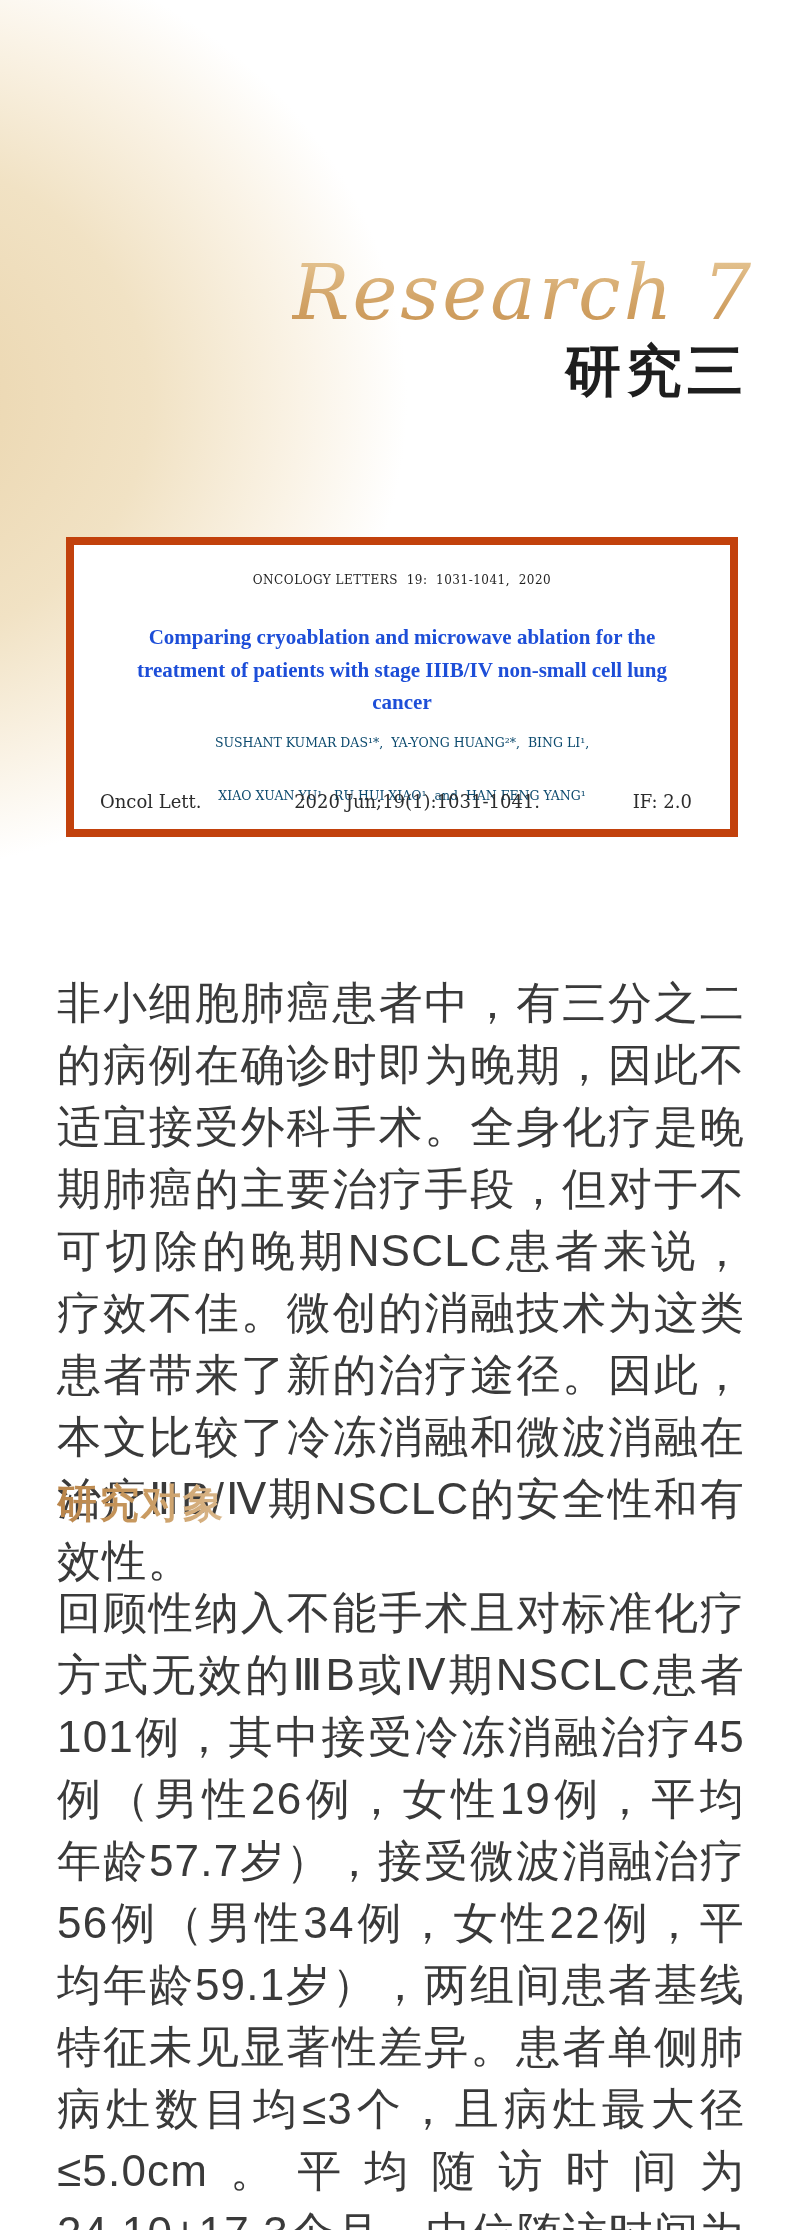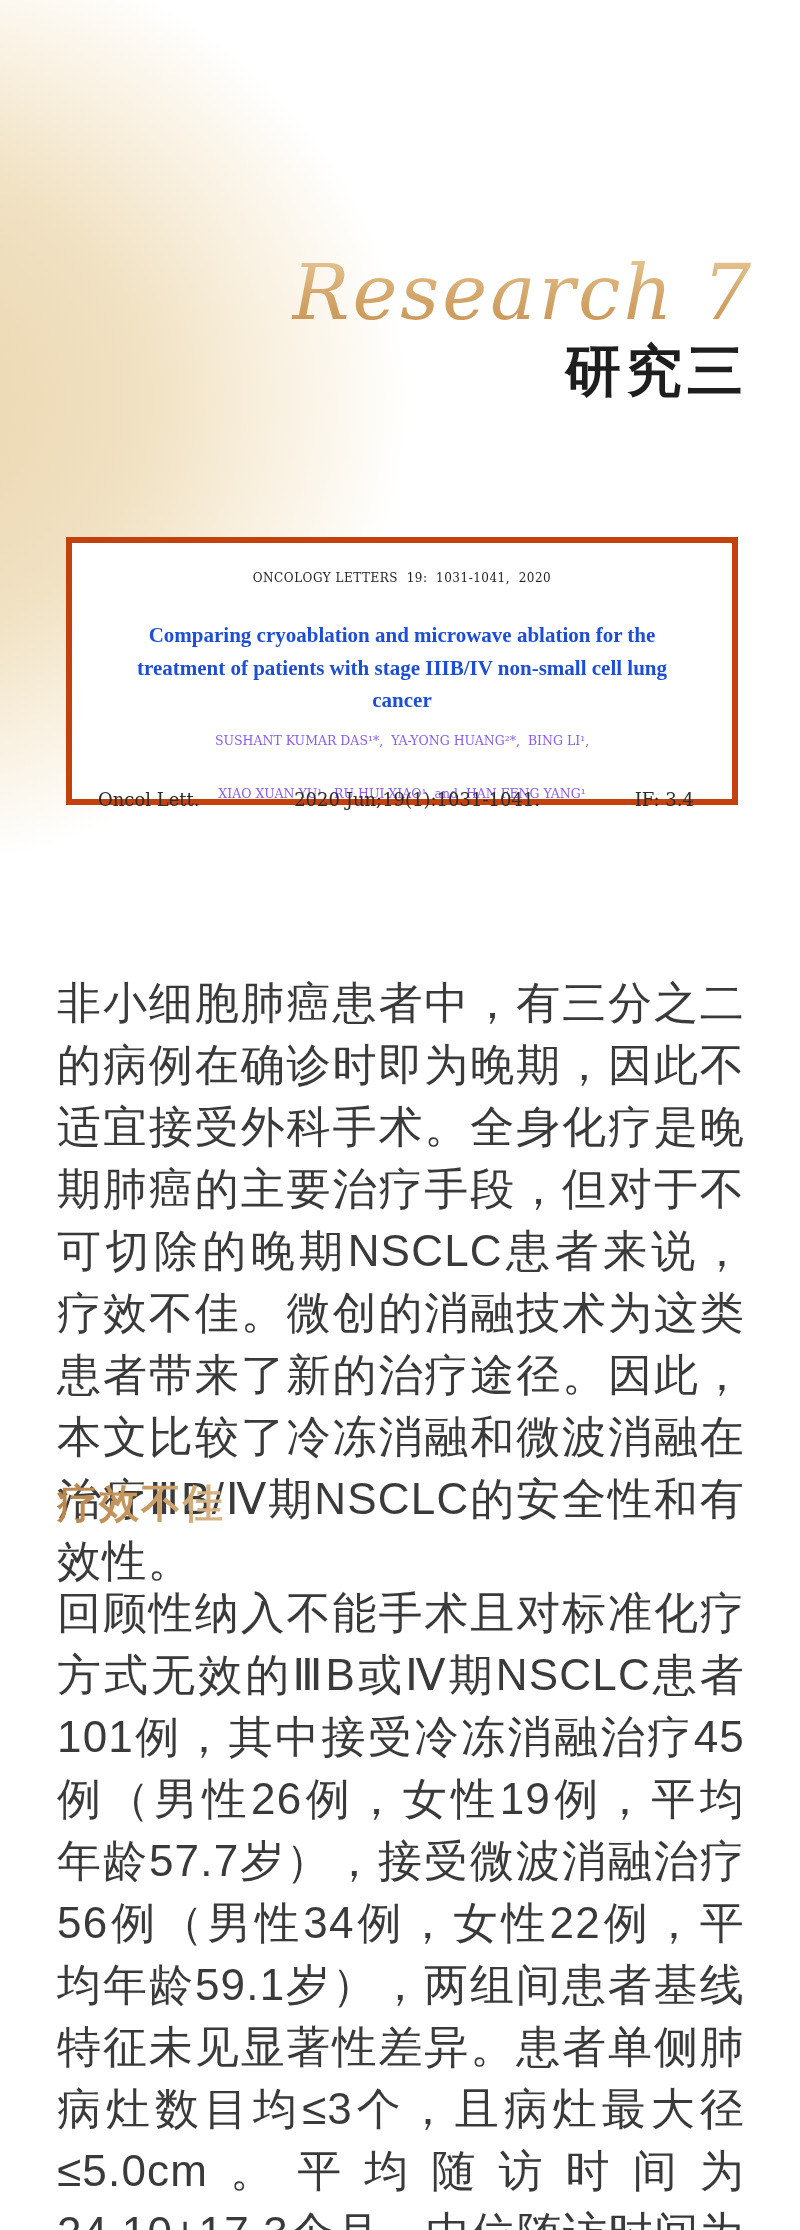--- a/index.html
+++ b/index.html
@@ -43,23 +43,23 @@
     .gold-text {
       background: linear-gradient(180deg, #e6c694 8%, #d3a569 55%, #c8924f 100%);
       -webkit-background-clip: text; background-clip: text;
       -webkit-text-fill-color: transparent; color: transparent;
     }
   }
 
   
   .paper-card {
     position: absolute; top: 537px; left: 66px;
-    width: 672px; height: 268px;
+    width: 672px; height: 300px;
     background: #ffffff;
-    border: 6px solid #c2410c;
+    border: 8px solid #c2410c;
   }
   .journal-line {
     position: absolute; top: 28px; left: 0; right: 0;
     text-align: center;
     font-family: "DejaVu Serif", serif;
     font-size: 12px; letter-spacing: 0.5px;
     color: #1f1f1f;
     white-space: pre;
   }
   .paper-title {
@@ -68,21 +68,21 @@
     font-family: "Liberation Serif", "DejaVu Serif", serif;
     font-weight: 700;
     font-size: 21px; line-height: 1.55;
     color: #1d4ed8;
   }
   .paper-authors {
     position: absolute; top: 154px; left: 0; right: 0;
     text-align: center;
     font-family: "DejaVu Serif", serif;
     font-size: 12.5px; line-height: 1.4;
-    color: #8b5cf6;
+    color: #0c4a6e;
     white-space: pre;
   }
   .citation-row {
     position: absolute; top: 246px; left: 26px; right: 38px;
     display: flex; justify-content: space-between; align-items: baseline;
     font-family: "DejaVu Serif", serif;
     font-size: 18px;
     color: #2c2c2c;
     gap: 44px;
   }
@@ -126,21 +126,21 @@
 <div class="paper-card">
   <div class="journal-line">ONCOLOGY LETTERS  19:  1031-1041,  2020</div>
   <div class="paper-title">Comparing cryoablation and microwave ablation for the treatment of patients with stage IIIB/IV non-small cell lung cancer</div>
   <div class="paper-authors">
     <div>SUSHANT KUMAR DAS¹*,  YA-YONG HUANG²*,  BING LI¹,</div>
     <div>XIAO XUAN YU¹,  RU HUI XIAO¹  and  HAN FENG YANG¹</div>
   </div>
   <div class="citation-row">
     <span>Oncol Lett.</span>
     <span>2020 Jun;19(1):1031-1041.</span>
-    <span>IF: 3.4</span>
+    <span>IF: 2.0</span>
   </div>
 </div>
 
 <p class="body-paragraph para-intro">非小细胞肺癌患者中，有三分之二的病例在确诊时即为晚期，因此不适宜接受外科手术。全身化疗是晚期肺癌的主要治疗手段，但对于不可切除的晚期NSCLC患者来说，疗效不佳。微创的消融技术为这类患者带来了新的治疗途径。因此，本文比较了冷冻消融和微波消融在治疗ⅢB/Ⅳ期NSCLC的安全性和有效性。</p>
 
-<h2 class="section-heading gold-heading">疗效不佳</h2>
+<h2 class="section-heading gold-heading">研究对象</h2>
 
 <p class="body-paragraph para-subjects">回顾性纳入不能手术且对标准化疗方式无效的ⅢB或Ⅳ期NSCLC患者101例，其中接受冷冻消融治疗45例（男性26例，女性19例，平均年龄57.7岁），接受微波消融治疗56例（男性34例，女性22例，平均年龄59.1岁），两组间患者基线特征未见显著性差异。患者单侧肺病灶数目均≤3个，且病灶最大径≤5.0cm。平均随访时间为24.10±17.3个月，中位随访时间为19.5个月（范围，7.4-46.4个月）。</p>
 
 </body></html>

